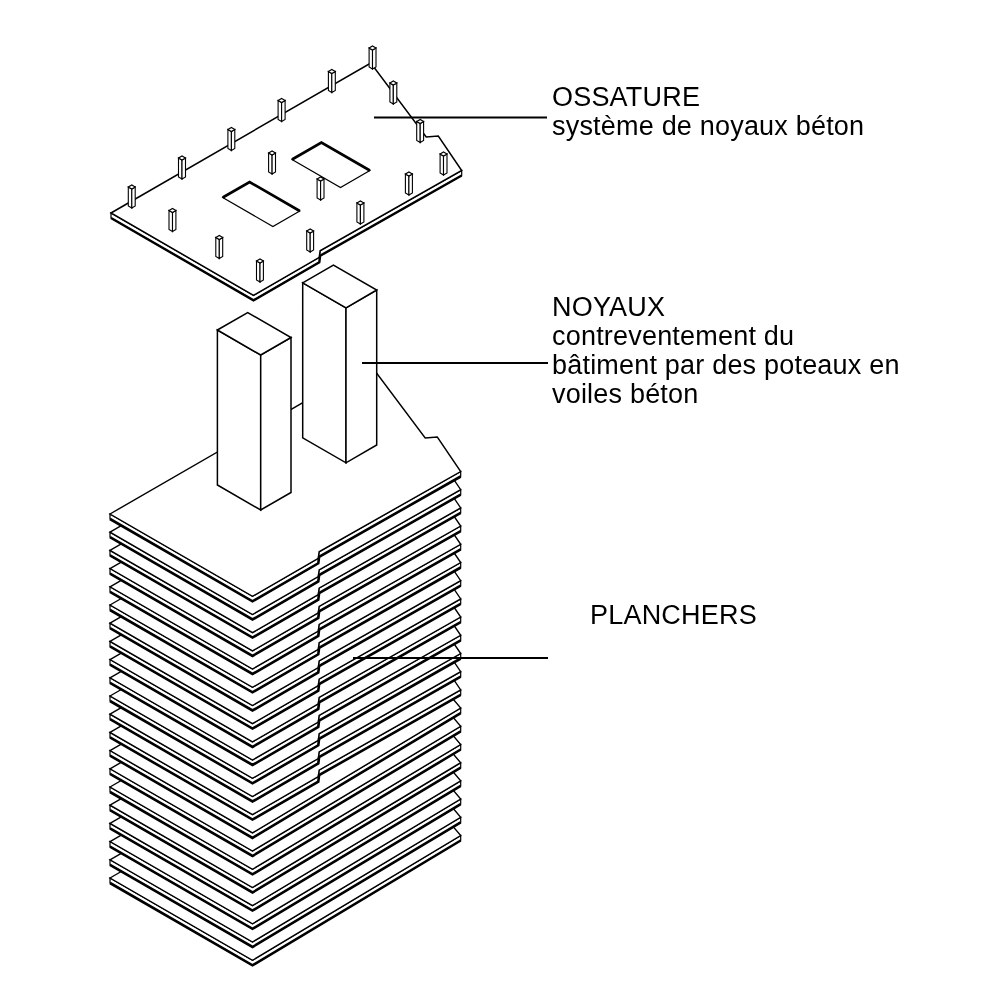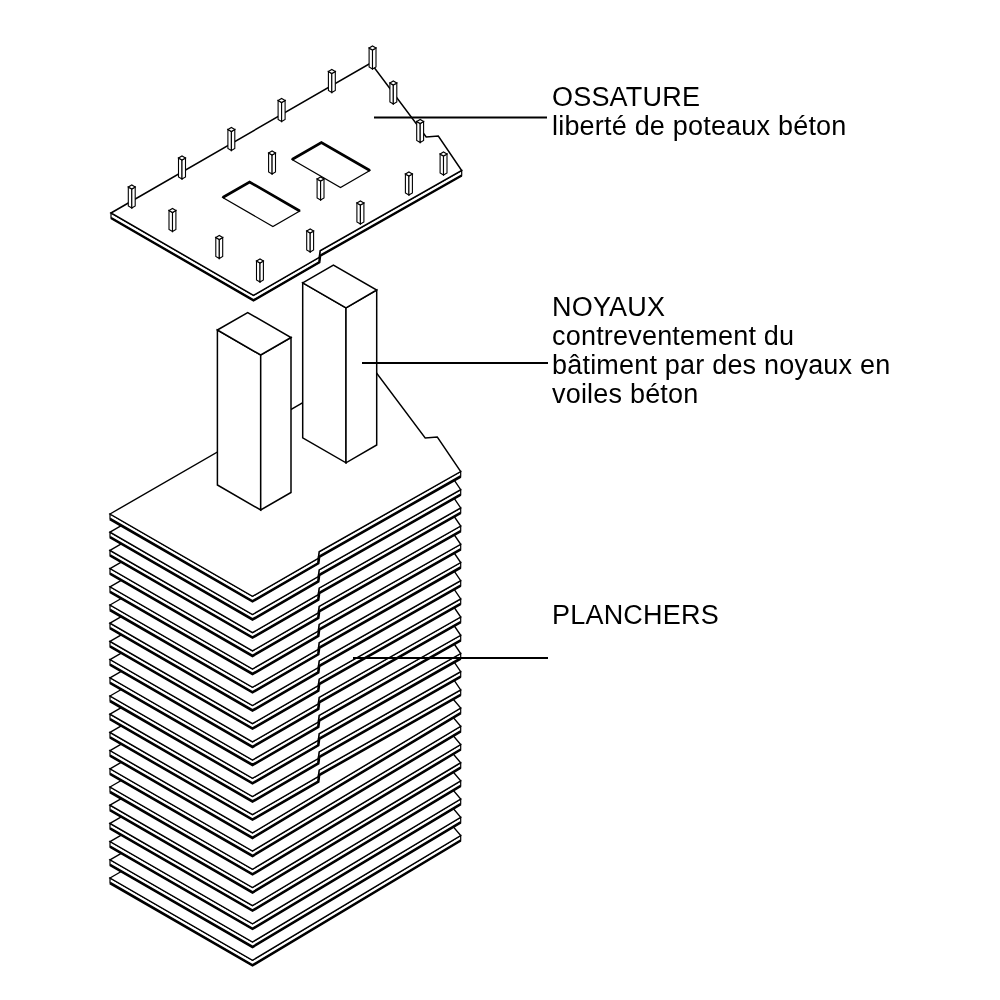--- a/index.html
+++ b/index.html
@@ -9,21 +9,21 @@
   }
   .stage svg{position:absolute;left:0;top:0;}
   .label{
     position:absolute;left:552px;color:#000;
     font-size:27px;line-height:29px;letter-spacing:0.2px;
   }
   .label-title{white-space:pre;}
   .label-body{white-space:pre-line;}
   #label-ossature{top:83px;}
   #label-noyaux{top:293px;}
-  #label-planchers{top:601px;}
+  #label-planchers{top:601px;margin-left:38px;}
 </style>
 </head>
 <body>
 
 <div class="stage">
 
   <svg width="1000" height="1000" viewBox="0 0 1000 1000">
     <g id="g-stack">
         <path d="M110.0 878.0L252.5 960.3L460.7 835.5L460.7 840.5L252.5 965.3L110.0 883.0Z" fill="#ffffff" stroke="#000000" stroke-width="1.2" stroke-linejoin="miter"></path>
         <path d="M110.0 878.0L369.8 728.0L460.7 835.5L252.5 960.3Z" fill="#ffffff" stroke="#000000" stroke-width="1.4" stroke-linejoin="miter"></path>
@@ -159,27 +159,27 @@
       </g>
     <g id="g-leaders">
         <line x1="374" y1="117.5" x2="547" y2="117.5" stroke="#000000" stroke-width="2.2"></line>
         <line x1="362" y1="363" x2="548" y2="363" stroke="#000000" stroke-width="2.2"></line>
         <line x1="353" y1="658" x2="548" y2="658" stroke="#000000" stroke-width="2.2"></line>
       </g>
   </svg>
 
   <div class="label" id="label-ossature">
     <div class="label-title">OSSATURE</div>
-    <div class="label-body">liberté de poteaux béton</div>
+    <div class="label-body">système de noyaux béton</div>
   </div>
 
   <div class="label" id="label-noyaux">
     <div class="label-title">NOYAUX</div>
     <div class="label-body">contreventement du
-bâtiment par des noyaux en
+bâtiment par des poteaux en
 voiles béton</div>
   </div>
 
   <div class="label" id="label-planchers">
     <div class="label-title">PLANCHERS</div>
   </div>
 
 </div>
 
 </body></html>

